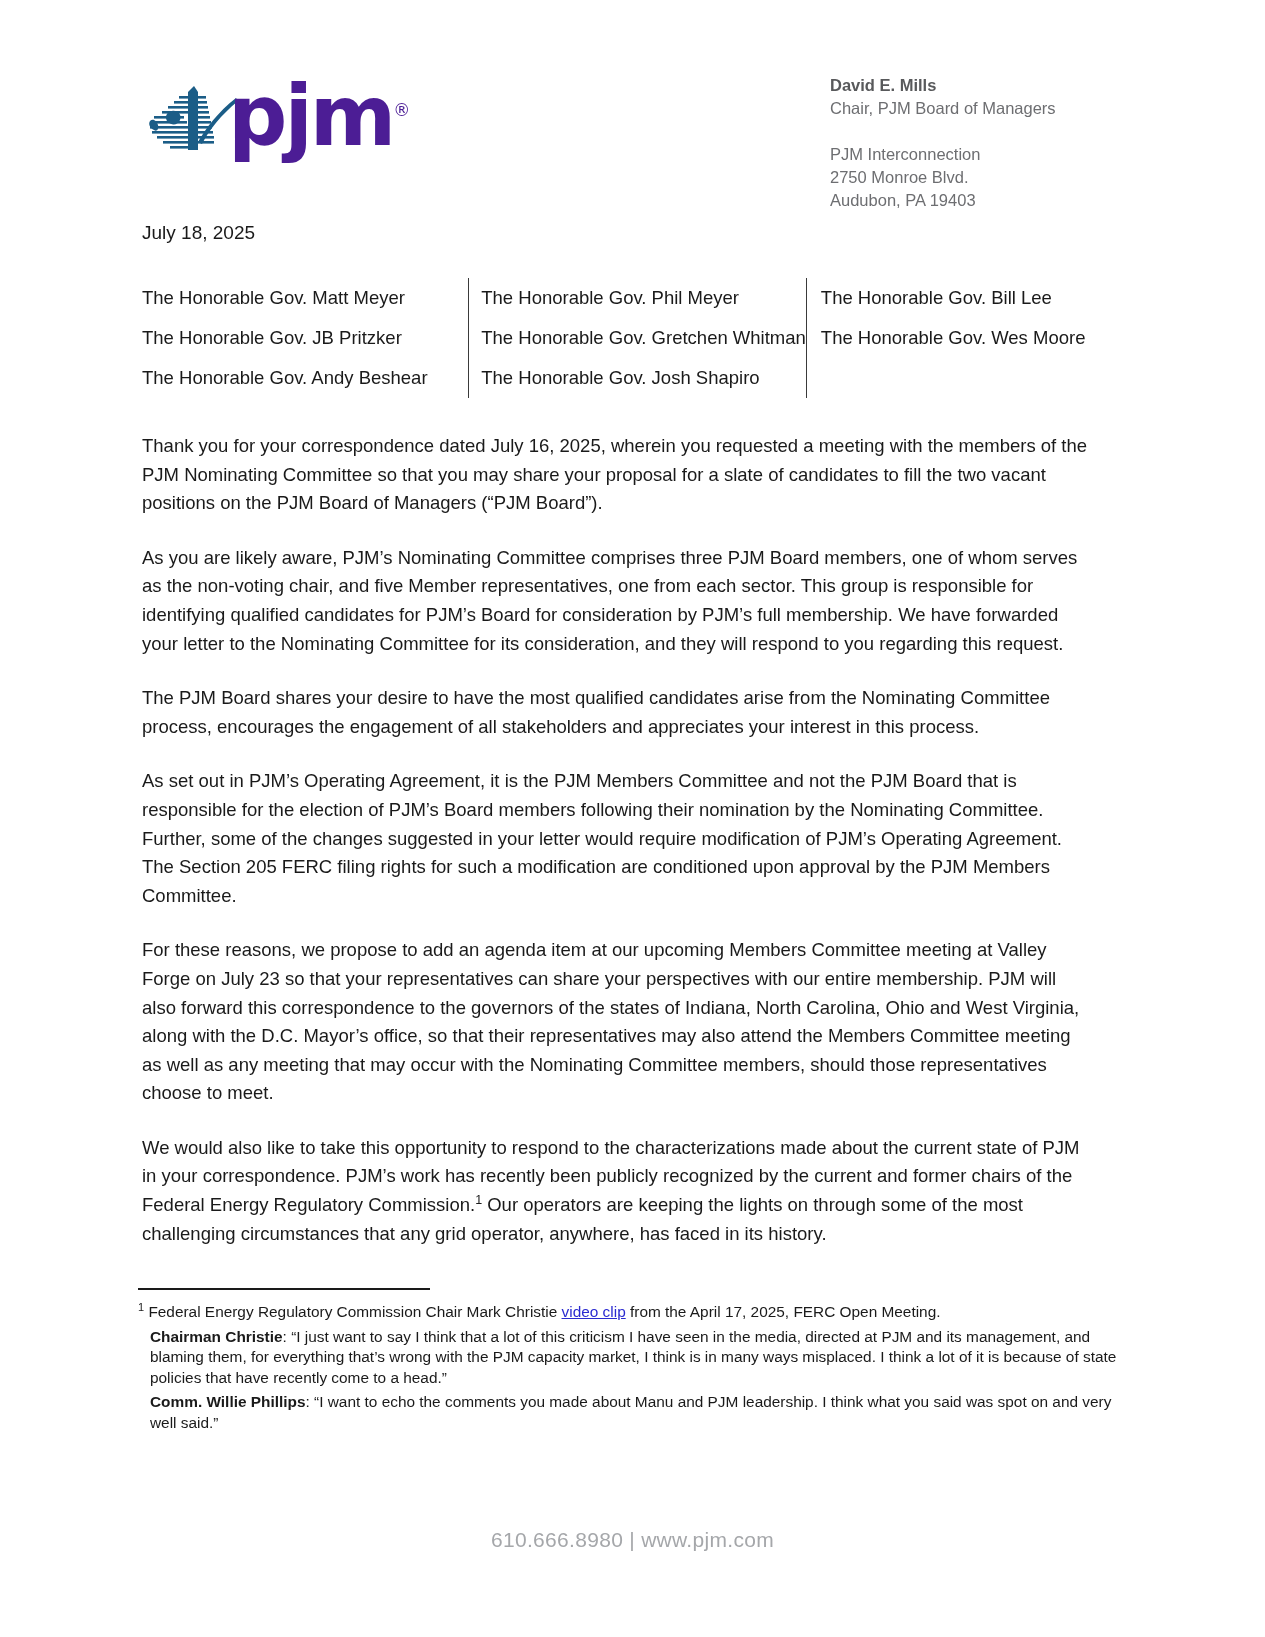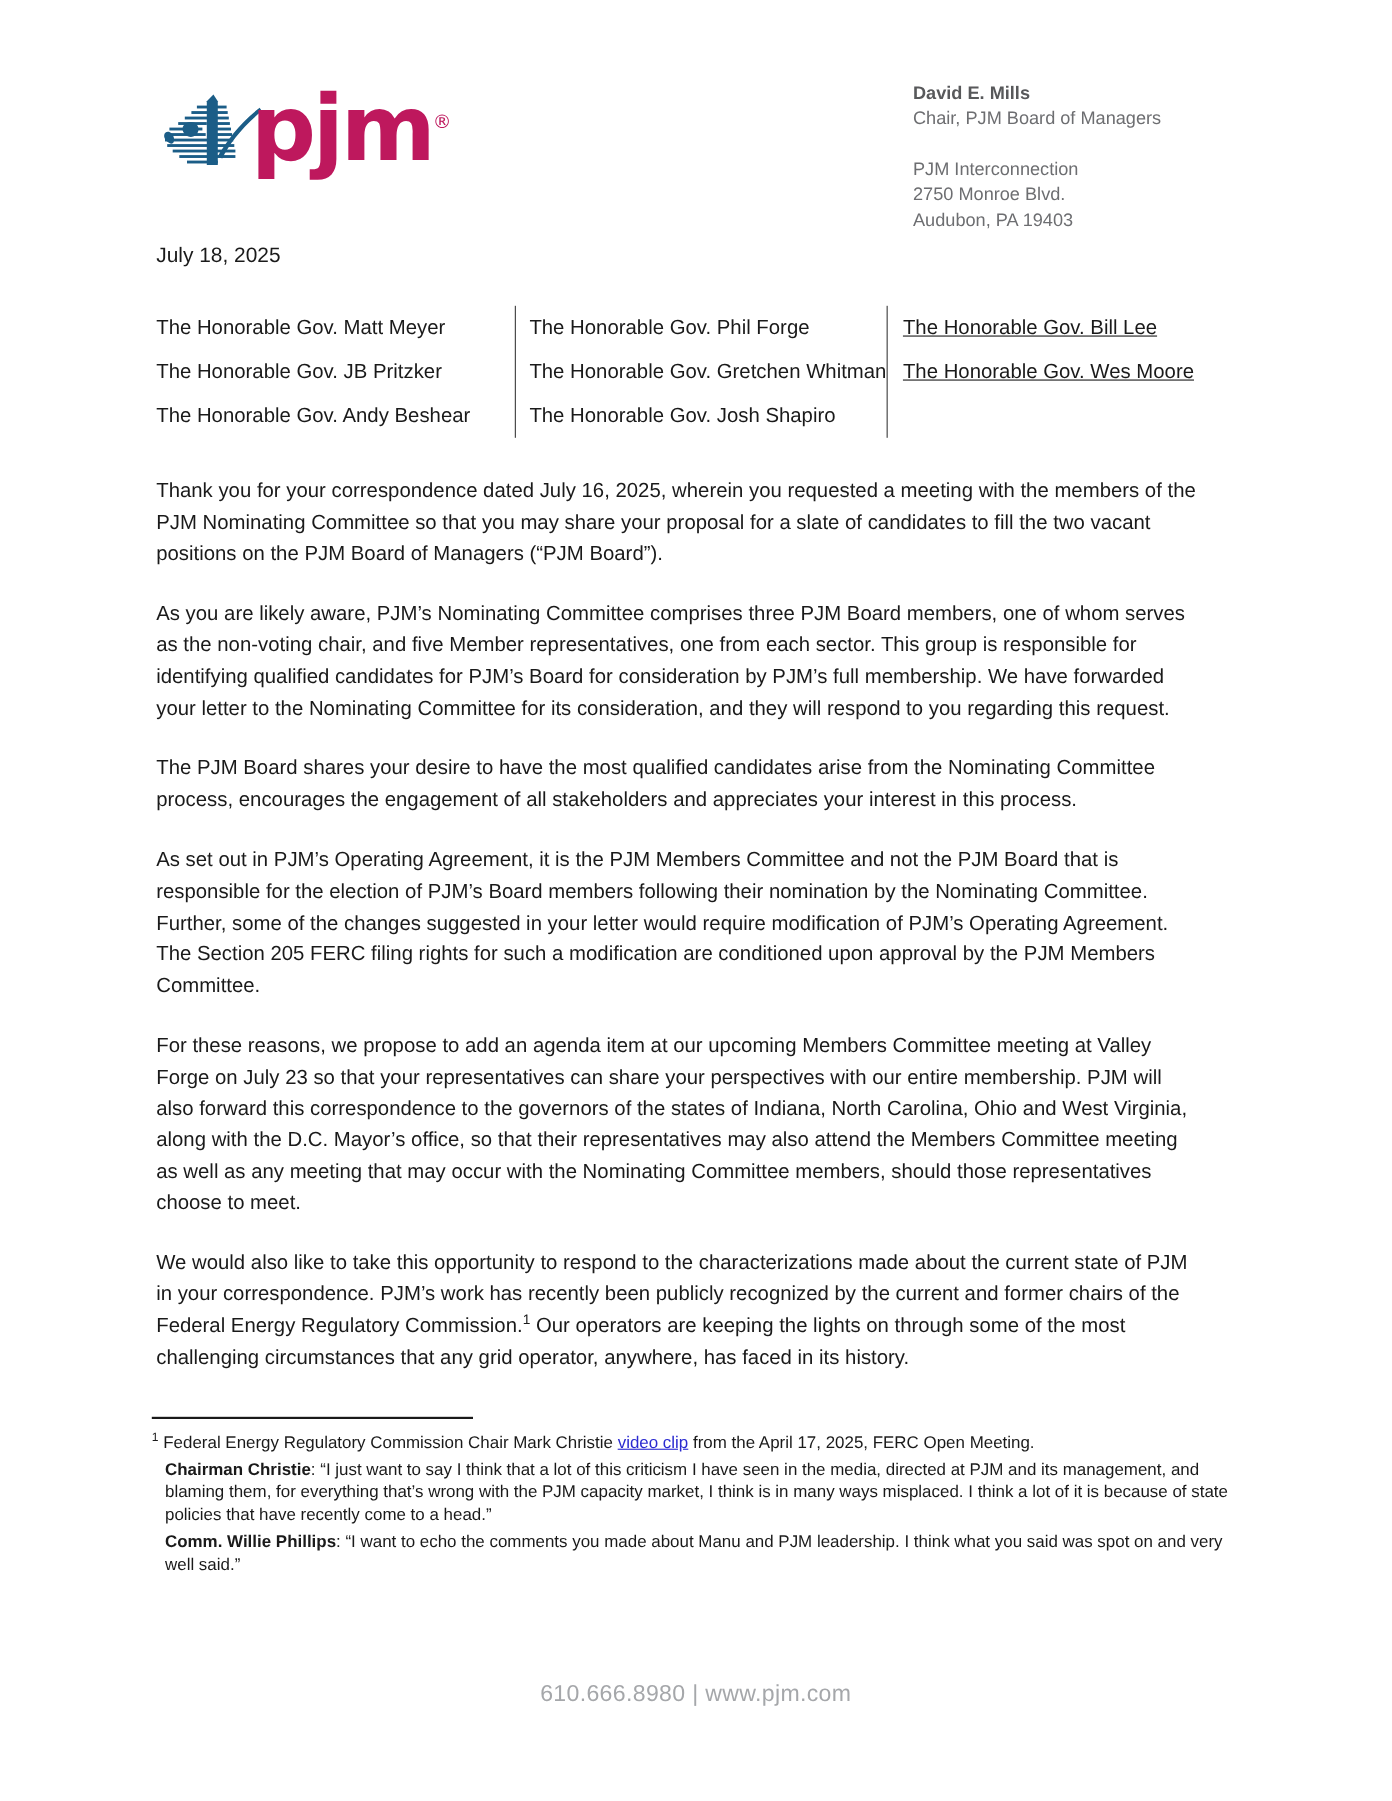--- a/index.html
+++ b/index.html
@@ -40,21 +40,21 @@
   .logo-mark {
     width: 96px;
     height: 80px;
     display: block;
   }
   .logo-word {
     position: relative;
     font-family: "DejaVu Sans", sans-serif;
     font-size: 83px;
     font-weight: 700;
-    color: #be185d;
+    color: #4c1d95;
     letter-spacing: -3px;
     line-height: 0.95;
     margin-left: -16px;
     margin-top: 6px;
   }
   .logo-reg {
     font-size: 17px;
     vertical-align: super;
     font-weight: 400;
     letter-spacing: 0;
@@ -100,21 +100,20 @@
   .gov-col.c1 { width: 338px; }
   .gov-col.c2 {
     width: 330px;
     border-left: 1.5px solid #3a3a3a;
     padding-left: 12px;
   }
   .gov-col.c3 {
     width: 312px;
     border-left: 1.5px solid #3a3a3a;
     padding-left: 14px;
-    text-decoration: underline;
   }
   .gov-item {
     font-size: 18.5px;
     line-height: 22px;
     height: 40px;
     display: flex;
     align-items: center;
     white-space: nowrap;
   }
 
@@ -242,21 +241,21 @@
 
   <div class="date-line">July 18, 2025</div>
 
   <div class="gov-grid">
     <div class="gov-col c1">
       <div class="gov-item">The Honorable Gov. Matt Meyer</div>
       <div class="gov-item">The Honorable Gov. JB Pritzker</div>
       <div class="gov-item">The Honorable Gov. Andy Beshear</div>
     </div>
     <div class="gov-col c2">
-      <div class="gov-item">The Honorable Gov. Phil Forge</div>
+      <div class="gov-item">The Honorable Gov. Phil Meyer</div>
       <div class="gov-item">The Honorable Gov. Gretchen Whitman</div>
       <div class="gov-item">The Honorable Gov. Josh Shapiro</div>
     </div>
     <div class="gov-col c3">
       <div class="gov-item">The Honorable Gov. Bill Lee</div>
       <div class="gov-item">The Honorable Gov. Wes Moore</div>
     </div>
   </div>
 
   <div class="body-block">

